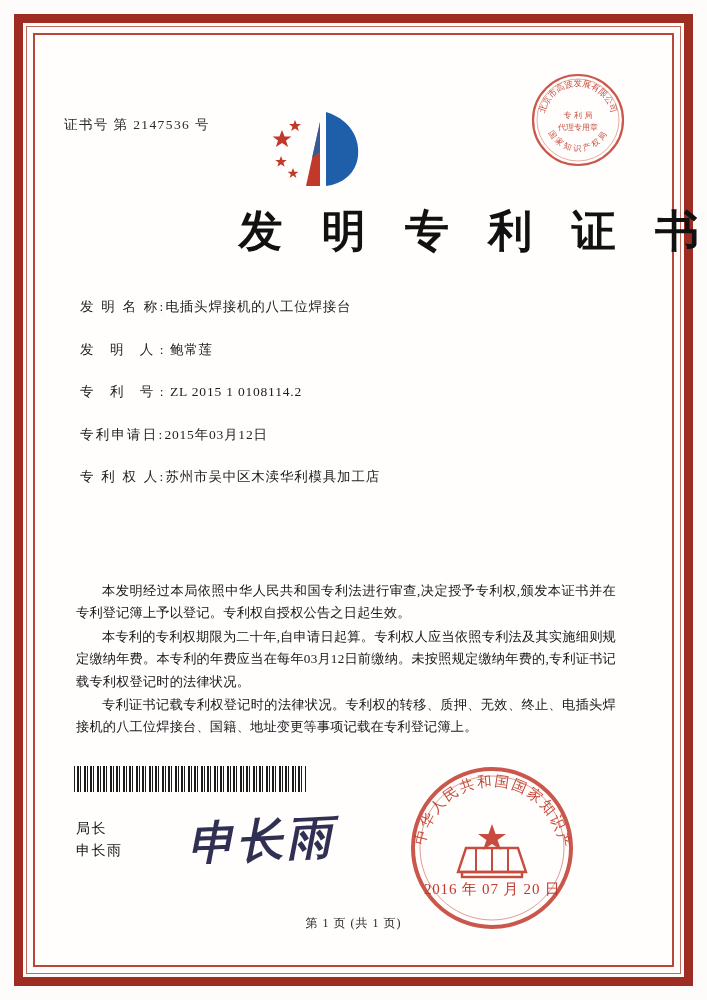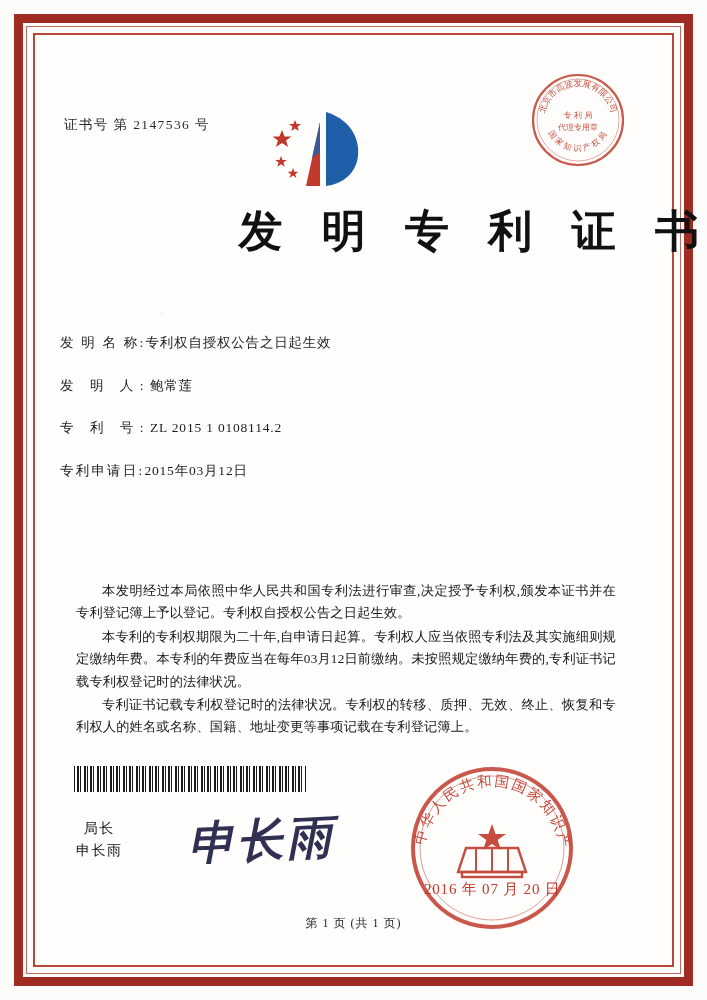--- a/index.html
+++ b/index.html
@@ -84,23 +84,22 @@
     font-weight: bold;
     letter-spacing: 12px;
     color: #111;
     font-family: "DejaVu Serif", "Liberation Serif", serif;
     text-indent: 12px;
   }
 
   
   .fields {
     position: absolute;
-    left: 60px; top: 298px;
+    left: 80px; top: 298px;
     width: 560px;
-    margin-top: 36px;
   }
   .field-row {
     display: flex;
     align-items: baseline;
     margin-bottom: 24.5px;
     font-size: 13.5px;
     color: #1d1d1d;
     letter-spacing: 0.6px;
   }
   .field-label {
@@ -150,21 +149,20 @@
   }
 
   
   .sign-block {
     position: absolute;
     left: 76px; top: 818px;
     font-size: 14px;
     line-height: 22px;
     letter-spacing: 1.5px;
     color: #151515;
-    text-align: center;
   }
   .signature-script {
     position: absolute;
     left: 188px; top: 810px;
     font-size: 46px;
     color: #14143c;
     font-family: "DejaVu Serif", serif;
     font-style: italic;
     font-weight: bold;
     letter-spacing: 3px;
@@ -247,46 +245,50 @@
       </text>
     </svg>
   </div>
 
   <div class="title">发 明 专 利 证 书</div>
 
   <div class="fields">
 
     <div class="field-row">
       <span class="field-label">发 明 名 称:</span>
-      <span class="field-value">专利权自授权公告之日起生效</span>
+      <span class="field-value">电插头焊接机的八工位焊接台</span>
     </div>
 
     <div class="field-row">
       <span class="field-label spread">发 明 人:</span>
       <span class="field-value">鲍常莲</span>
     </div>
 
     <div class="field-row">
       <span class="field-label spread">专 利 号:</span>
       <span class="field-value">ZL 2015 1 0108114.2</span>
     </div>
 
     <div class="field-row">
       <span class="field-label">专利申请日:</span>
       <span class="field-value">2015年03月12日</span>
     </div>
 
+    <div class="field-row">
+      <span class="field-label">专 利 权 人:</span>
+      <span class="field-value">苏州市吴中区木渎华利模具加工店</span>
+    </div>
 
 
   </div>
 
   <div class="body-text">
     <p>本发明经过本局依照中华人民共和国专利法进行审查,决定授予专利权,颁发本证书并在专利登记簿上予以登记。专利权自授权公告之日起生效。</p>
     <p>本专利的专利权期限为二十年,自申请日起算。专利权人应当依照专利法及其实施细则规定缴纳年费。本专利的年费应当在每年03月12日前缴纳。未按照规定缴纳年费的,专利证书记载专利权登记时的法律状况。</p>
-    <p>专利证书记载专利权登记时的法律状况。专利权的转移、质押、无效、终止、恢复和专利权人的姓名或名称、国籍、地址变更等事项记载在专利登记簿上。</p>
+    <p>专利证书记载专利权登记时的法律状况。专利权的转移、质押、无效、终止、电插头焊接机的八工位焊接台、国籍、地址变更等事项记载在专利登记簿上。</p>
   </div>
 
   <div class="barcode"></div>
 
   <div class="sign-block">
     <div>局长</div>
     <div>申长雨</div>
   </div>
   <div class="signature-script">申长雨</div>
 

